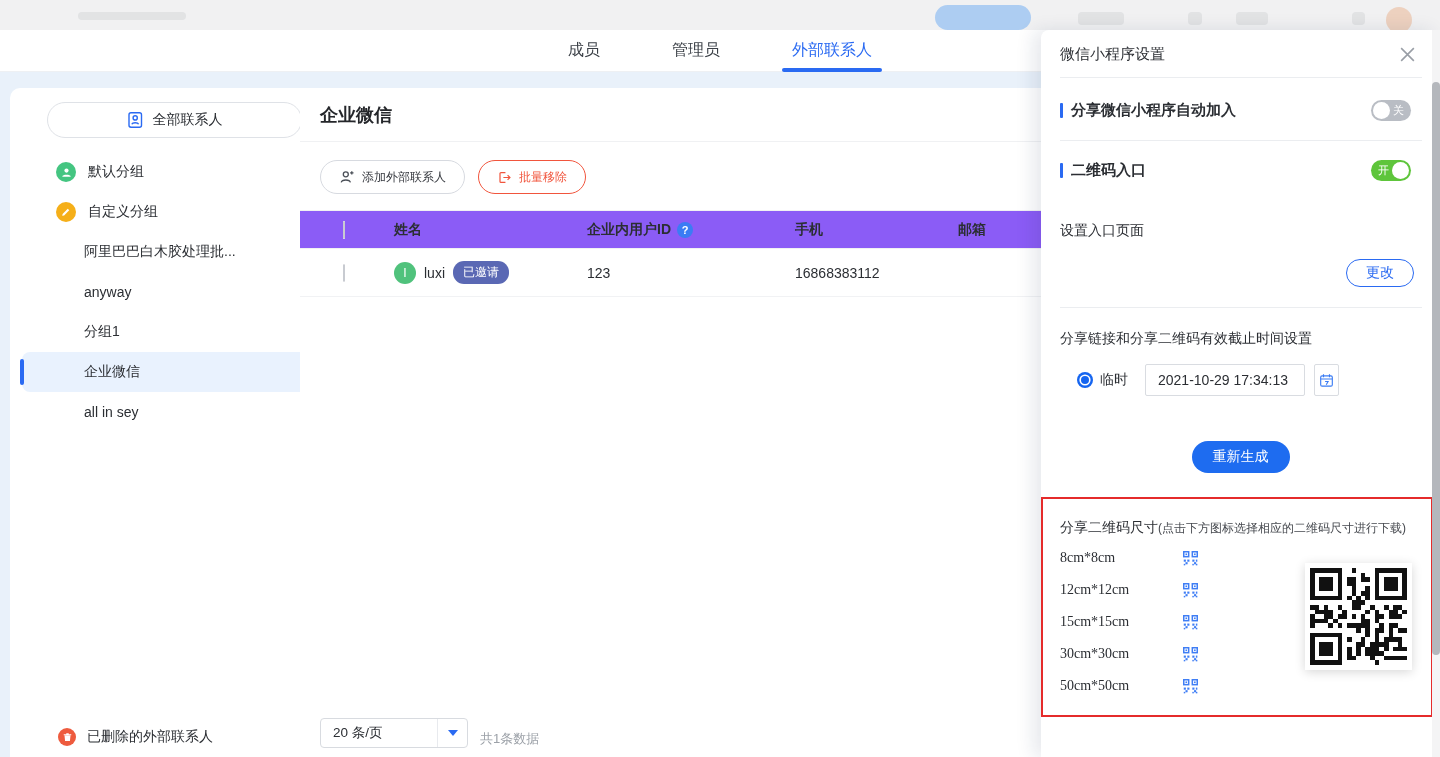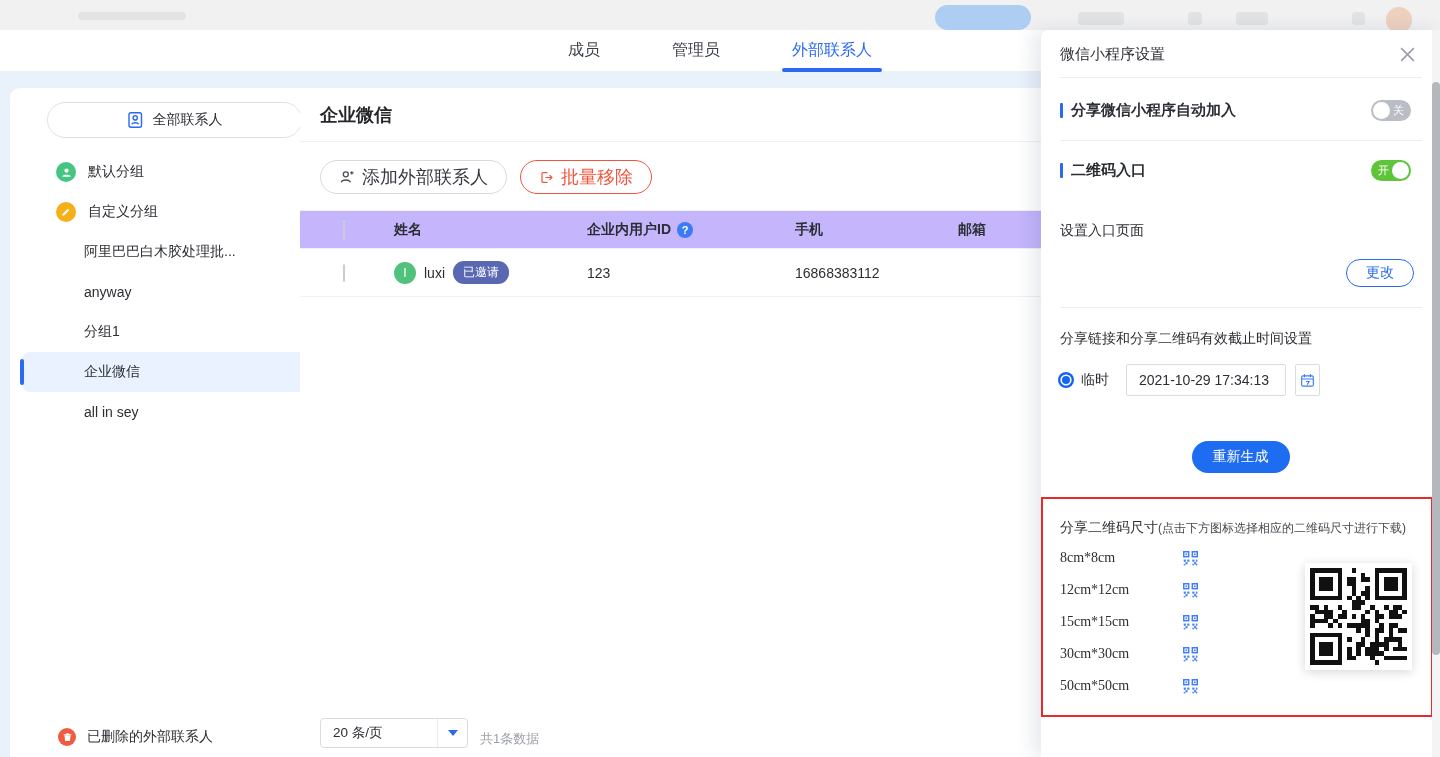--- a/index.html
+++ b/index.html
@@ -37,24 +37,24 @@
   .deleted-row { position:absolute; left:0; bottom:0; width:100%; height:40px; display:flex; align-items:center; gap:11px; padding-left:48px; font-size:14px; color:#2b2e33; cursor:pointer; }
 
   
   .main-card { position:absolute; left:300px; top:88px; width:741px; height:669px; background:#fff; border-radius:10px 0 0 0; }
   .card-header { position:absolute; top:0; left:0; right:0; height:54px; display:flex; align-items:center; padding:0 20px; border-bottom:1px solid #f0f1f3; }
   .card-title { font-size:18px; font-weight:bold; color:#24262a; }
   .notice { margin-left:22px; height:32px; display:flex; align-items:center; gap:8px; background:#fdf4dc; padding:0 18px 0 12px; font-size:13.5px; color:#34373c; }
   .notice .red { color:#f25643; }
   .notice a.red { text-decoration:underline; cursor:pointer; }
   .btn-row { position:absolute; top:72px; left:20px; display:flex; gap:13px; }
-  .pill-btn { height:34px; display:flex; align-items:center; gap:7px; padding:0 18px; border-radius:17px; border:1px solid #d7dae0; background:#fff; font-size:18px; color:#36393f; cursor:pointer; }
+  .pill-btn { height:34px; display:flex; align-items:center; gap:7px; padding:0 18px; border-radius:17px; border:1px solid #d7dae0; background:#fff; font-size:12px; color:#36393f; cursor:pointer; }
   .pill-btn.danger { border-color:#f1553d; color:#f1553d; }
 
-  .table-head { position:absolute; top:122px; left:0; width:100%; height:39px; background:#c4b5fd; border-top:1px solid #f0f1f3; border-bottom:1px solid #f0f1f3; display:grid; grid-template-columns:51px 193px 208px 163px 1fr; padding-left:43px; align-items:center; font-size:14px; font-weight:bold; color:#2b2e33; }
+  .table-head { position:absolute; top:122px; left:0; width:100%; height:39px; background:#8b5cf6; border-top:1px solid #f0f1f3; border-bottom:1px solid #f0f1f3; display:grid; grid-template-columns:51px 193px 208px 163px 1fr; padding-left:43px; align-items:center; font-size:14px; font-weight:bold; color:#2b2e33; }
   .table-row { position:absolute; top:161px; left:0; width:100%; height:48px; display:grid; grid-template-columns:51px 193px 208px 163px 1fr; padding-left:43px; align-items:center; font-size:14px; color:#2b2e33; border-bottom:1px solid #f1f2f4; }
   .checkbox { width:16px; height:16px; border:1.5px solid #c8cbd1; border-radius:3px; background:#fff; cursor:pointer; }
   .th-flex { display:flex; align-items:center; gap:6px; }
   .help { width:16px; height:16px; border-radius:50%; background:#3b7cf4; color:#fff; font-size:11px; font-weight:bold; display:flex; align-items:center; justify-content:center; cursor:pointer; }
   .name-cell { display:flex; align-items:center; gap:8px; }
   .avatar { width:22px; height:22px; border-radius:50%; background:#50c27c; color:#fff; font-size:13px; display:flex; align-items:center; justify-content:center; }
   .badge { background:#5a68b4; color:#fff; font-size:12px; padding:3px 10px; border-radius:11px; }
 
   .pager { position:absolute; left:20px; bottom:9px; display:flex; align-items:flex-end; }
   .page-select { width:148px; height:30px; border:1px solid #d8dbe0; border-radius:4px; display:flex; align-items:center; background:#fff; cursor:pointer; }
@@ -73,21 +73,21 @@
   .sec .lbl { font-size:15px; font-weight:bold; color:#2b2e33; }
   .toggle { margin-left:auto; width:40px; height:21px; border-radius:11px; position:relative; cursor:pointer; font-size:11px; color:#fff; }
   .toggle.off { background:#b9bdc4; }
   .toggle.on { background:#5ec53b; }
   .toggle .knob { position:absolute; top:2px; width:17px; height:17px; border-radius:50%; background:#fff; }
   .toggle.off .knob { left:2px; } .toggle.on .knob { right:2px; }
   .toggle .st { position:absolute; top:3.5px; }
   .toggle.off .st { right:7px; } .toggle.on .st { left:7px; }
   .p-label { position:absolute; left:19px; font-size:14px; color:#2b2e33; }
   .change-btn { position:absolute; right:26px; top:229px; width:68px; height:28px; border:1px solid #2a6af2; border-radius:14px; background:#fff; color:#2a6af2; font-size:14px; cursor:pointer; }
-  .radio-row { position:absolute; left:17px; top:334px; height:32px; display:flex; align-items:center; }
+  .radio-row { position:absolute; left:36px; top:334px; height:32px; display:flex; align-items:center; }
   .radio-lbl { margin-left:7px; font-size:14px; color:#2b2e33; }
   .dt-input { margin-left:17px; width:160px; height:32px; border:1px solid #d9dce1; border-radius:2px; display:flex; align-items:center; padding-left:12px; font-size:14px; color:#2b2e33; background:#fff; }
   .cal-btn { margin-left:9px; width:25px; height:32px; border:1px solid #d9dce1; border-radius:2px; display:flex; align-items:center; justify-content:center; background:#fff; cursor:pointer; }
   .regen-btn { position:absolute; left:50%; transform:translateX(-50%); top:411px; width:98px; height:32px; border:none; border-radius:16px; background:#1e6cf0; color:#fff; font-size:14px; cursor:pointer; }
 
   .red-box { position:absolute; left:0; top:467px; width:392px; height:220px; border:2px solid #e52b2b; }
   .qr-sec-title { position:absolute; left:17px; top:20px; font-size:14px; color:#2b2e33; white-space:nowrap; }
   .qr-sec-title .hint { font-size:12px; color:#45484e; }
   .size-list { position:absolute; left:17px; top:50px; display:flex; flex-direction:column; gap:14px; }
   .size-row { height:18px; display:flex; align-items:center; }

